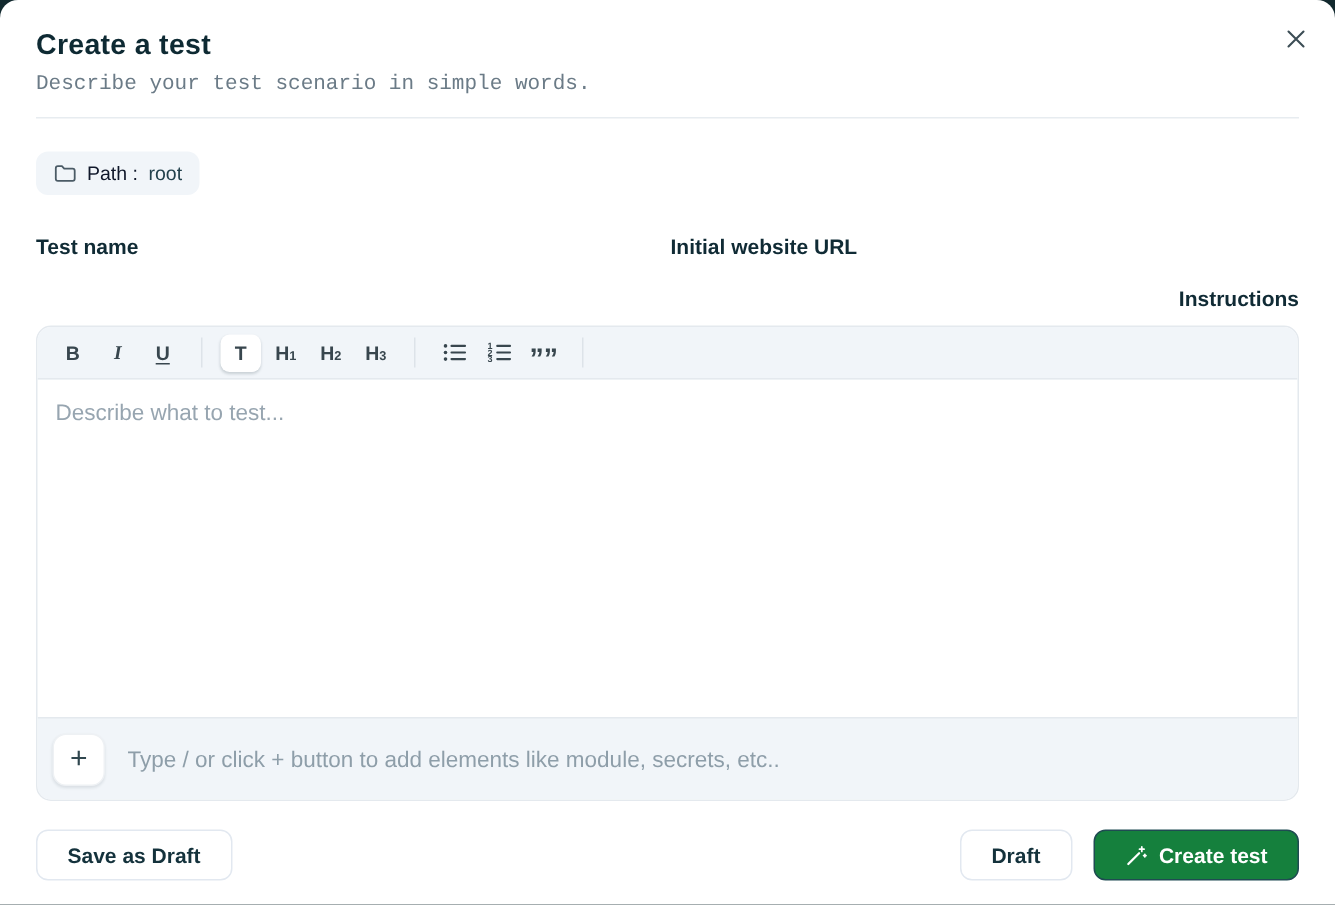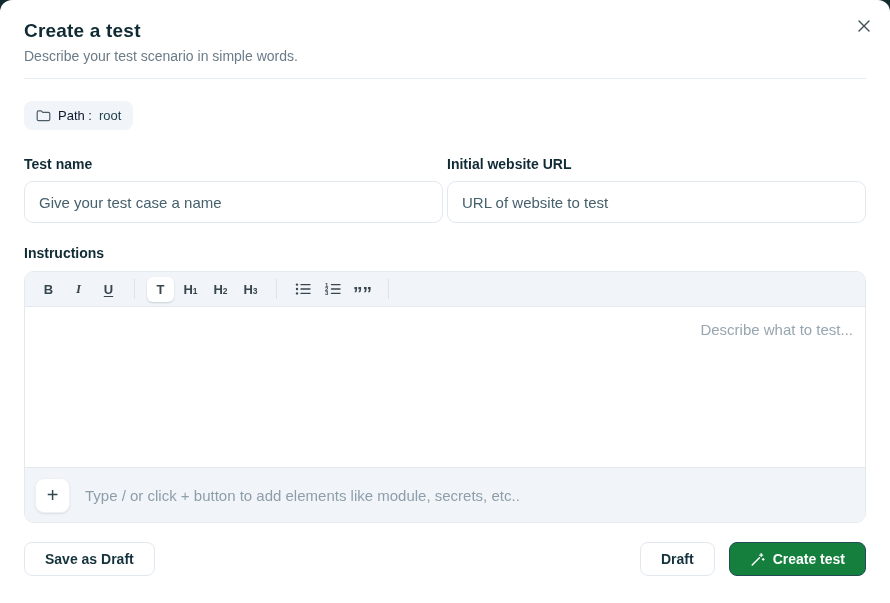--- a/index.html
+++ b/index.html
@@ -12,21 +12,21 @@
   .modal {
     position:absolute; top:0; left:0;
     width:890px; height:603px;
     background:#ffffff;
     border-radius:12px 12px 0 0;
     overflow:hidden;
   }
   
   .modal-header { padding:20px 24px 0; position:relative; }
   .modal-title { font-size:19px; font-weight:700; color:#0e2a33; letter-spacing:.2px; }
-  .modal-subtitle { font-size:14px; color:#6b7b87; margin-top:6px; }
+  .modal-subtitle { font-size:14px; color:#6b7b87; margin-top:6px;font-family:Liberation Mono, monospace; }
   .close-btn {
     position:absolute; top:14px; right:14px;
     width:24px; height:24px; border:none; background:transparent;
     display:flex; align-items:center; justify-content:center; cursor:pointer;
   }
   .divider { border:none; border-top:1px solid #e7ecf0; margin:14px 24px 0; }
 
   
   .badge-row { margin:22px 24px 0; }
   .path-badge {
@@ -44,21 +44,21 @@
   }
   .field-label { font-size:14px; font-weight:600; color:#102b35; margin-bottom:9px; display:block; }
   .text-input {
     width:100%; height:42px;
     border:1px solid #e2e8f0; border-radius:9px;
     padding:0 14px; font-size:15px; color:#10313c;
     font-family:inherit; outline:none; background:#fff;
   }
   .text-input::placeholder { color:#46606c; opacity:1; }
 
-  .instructions-label { margin:22px 24px 10px; display:block; }
+  .instructions-label { margin:10px 24px 10px; display:block;text-align:right; }
 
   
   .editor {
     margin:0 24px;
     border:1px solid #e4e9ee; border-radius:10px;
     overflow:hidden;
   }
   .editor-toolbar {
     background:#f1f5f9; border-bottom:1px solid #e4e9ee;
     height:35px; display:flex; align-items:center; padding:0 10px; gap:3px;
@@ -68,21 +68,21 @@
     display:flex; align-items:center; justify-content:center;
     font-family:inherit; font-size:13px; font-weight:600; color:#38464e; cursor:pointer;
   }
   .tb-btn.active { background:#ffffff; box-shadow:0 1px 2px rgba(16,40,50,.18); }
   .tb-btn.italic { font-style:italic; font-family:"Liberation Serif",serif; font-weight:600; }
   .tb-btn.underline span { text-decoration:underline; text-underline-offset:2px; }
   .tb-btn .sub { font-size:8.5px; font-weight:700; margin-top:4px; }
   .tb-btn.quote { font-size:19px; font-weight:700; padding-top:9px; }
   .tb-sep { width:1px; height:20px; background:#dde3e9; margin:0 9px; flex:none; }
 
-  .editor-body { height:160px; padding:14px 12px; cursor:text;text-align:right; }
+  .editor-body { height:225px; padding:14px 12px; cursor:text; }
   .editor-placeholder { font-size:15px; color:#97a5b0; }
 
   .editor-footer {
     background:#f1f5f9; border-top:1px solid #e4e9ee;
     height:55px; display:flex; align-items:center; padding:0 10px; gap:15px;
   }
   .add-btn {
     width:35px; height:35px; flex:none;
     background:#ffffff; border:1px solid #eef1f4; border-radius:9px;
     box-shadow:0 1px 2px rgba(16,40,50,.10);
@@ -134,25 +134,23 @@
           </svg>
       </span>
       <span class="path-label">Path :</span>
       <span class="path-value">root</span>
     </span>
   </div>
 
   <div class="form-grid">
     <div>
       <label class="field-label">Test name</label>
-      <input class="text-input" type="text" placeholder="Give your test case a name" style="">
     </div>
     <div>
       <label class="field-label">Initial website URL</label>
-      <input class="text-input" type="text" placeholder="URL of website to test" style="">
     </div>
   </div>
 
   <label class="field-label instructions-label">Instructions</label>
 
   <div class="editor">
     <div class="editor-toolbar">
       <button class="tb-btn">
           <span>B</span>
         </button>

